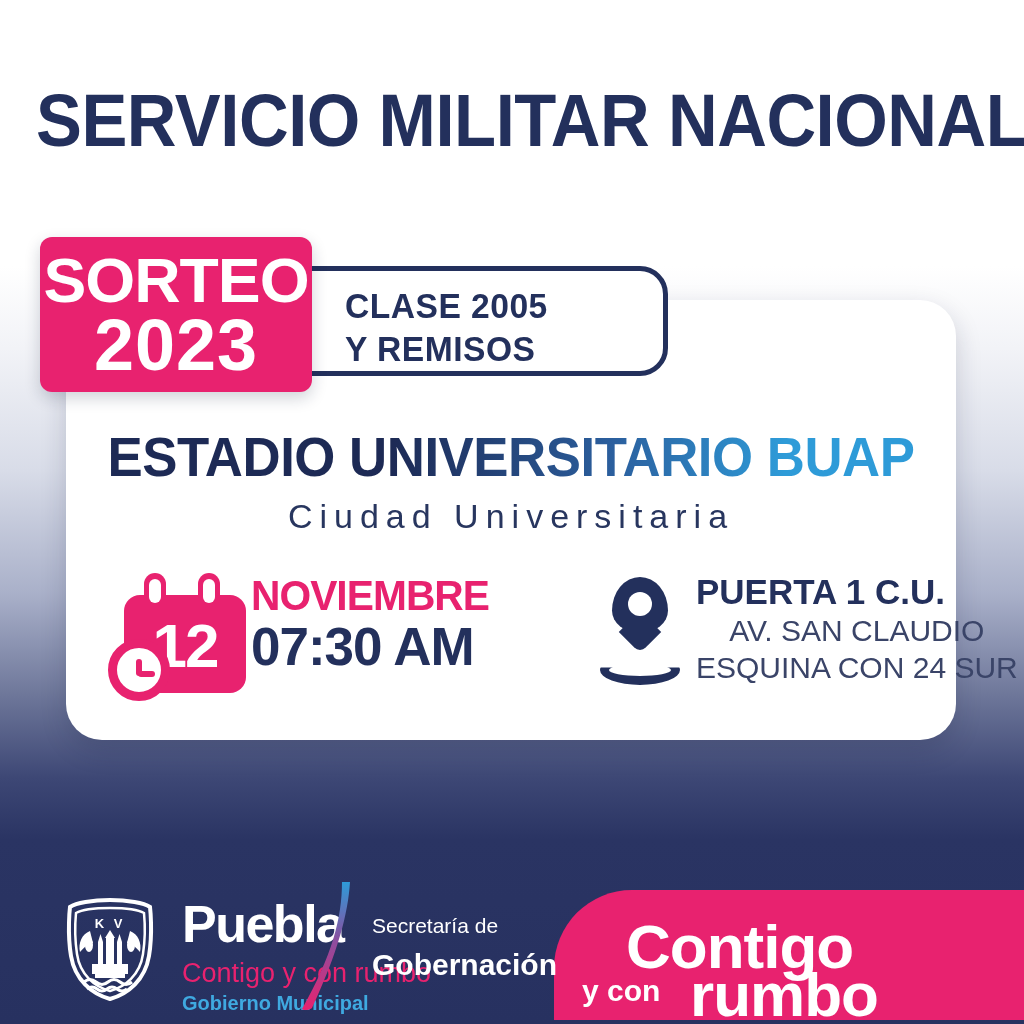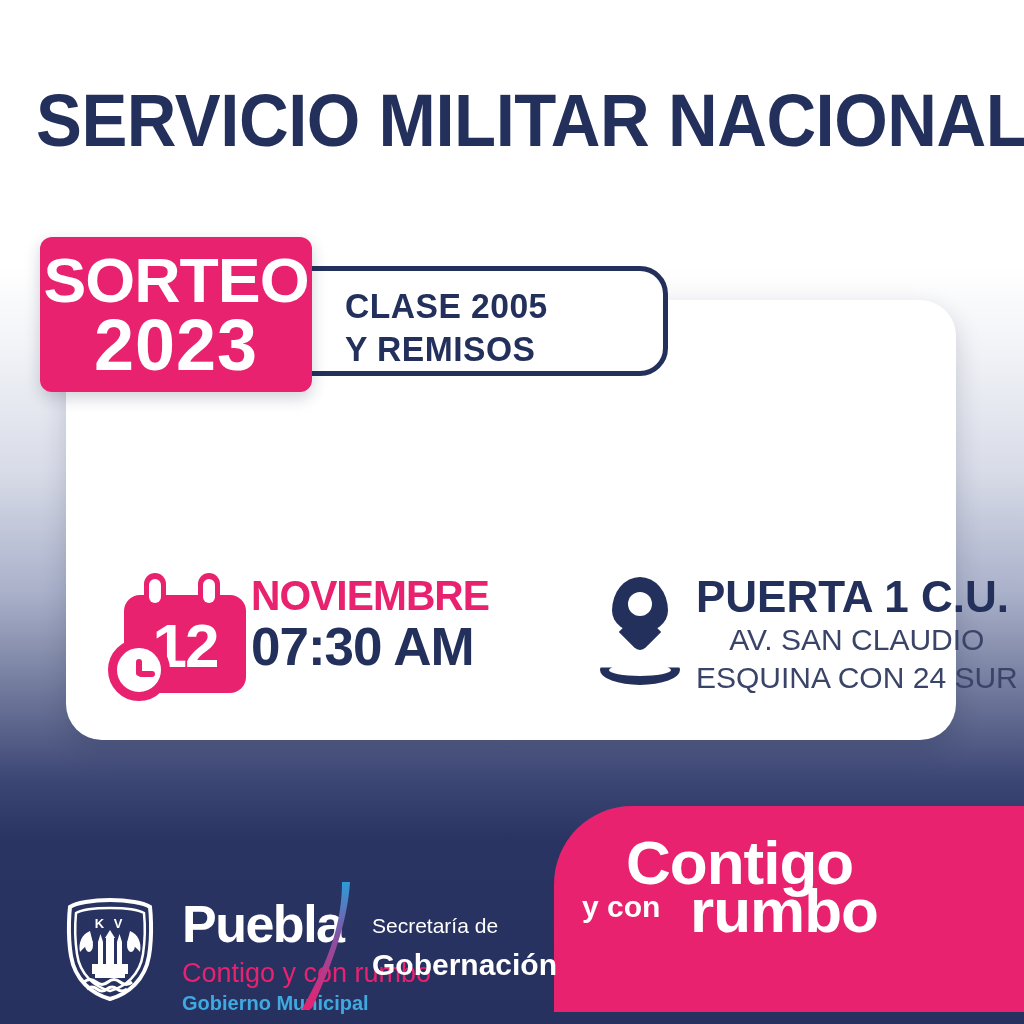--- a/index.html
+++ b/index.html
@@ -162,32 +162,32 @@
     background:#fff;border-radius:50%;z-index:2;
   }
   .pin-shadow{
     position:absolute;left:4px;top:78px;width:80px;height:30px;
     border:9px solid #23305c;border-radius:50%;
     box-sizing:border-box;
     clip-path:polygon(0 42%,100% 42%,100% 100%,0 100%);
   }
   .loc-text{position:absolute;left:630px;top:8px;}
   .loc-text .l-main{
-    color:#23305c;font-weight:700;font-size:44px;line-height:1.1;
+    color:#23305c;font-weight:700;font-size:35px;line-height:1.1;
     letter-spacing:0;white-space:nowrap;display:block;
   }
   .loc-text .l-sub{
     color:#3a4468;font-weight:400;font-size:30px;line-height:1.25;
     white-space:nowrap;display:block;text-align:center;
   }
 
   
   .pink-panel{
-    position:absolute;right:0;bottom:12px;
-    width:470px;height:206px;
+    position:absolute;right:0;bottom:4px;
+    width:470px;height:130px;
     background:#e8226f;
     border-top-left-radius:78px;
   }
   .pink-panel .pp1{
     position:absolute;left:72px;top:26px;
     color:#fff;font-size:62px;font-weight:700;line-height:1;
     letter-spacing:-1px;white-space:nowrap;
   }
   .pink-panel .pp2{
     position:absolute;left:28px;top:86px;
@@ -245,20 +245,24 @@
       <span>CLASE 2005</span><br>
       <span>Y REMISOS</span>
     </div>
   </div>
 
   <div class="sorteo">
     <div class="l1">SORTEO</div>
     <div class="l2">2023</div>
   </div>
 
+  <div class="venue">
+    <span class="vmain">ESTADIO UNIVERSITARIO BUAP</span>
+    <div class="vsub">Ciudad Universitaria</div>
+  </div>
 
   <div class="info-row">
 
     <div class="cal-wrap">
       <div class="cal-ring r1"></div>
       <div class="cal-ring r2"></div>
       <div class="cal-body"></div>
       <div class="cal-ring-hole h1"></div>
       <div class="cal-ring-hole h2"></div>
       <div class="cal-num">12</div>

